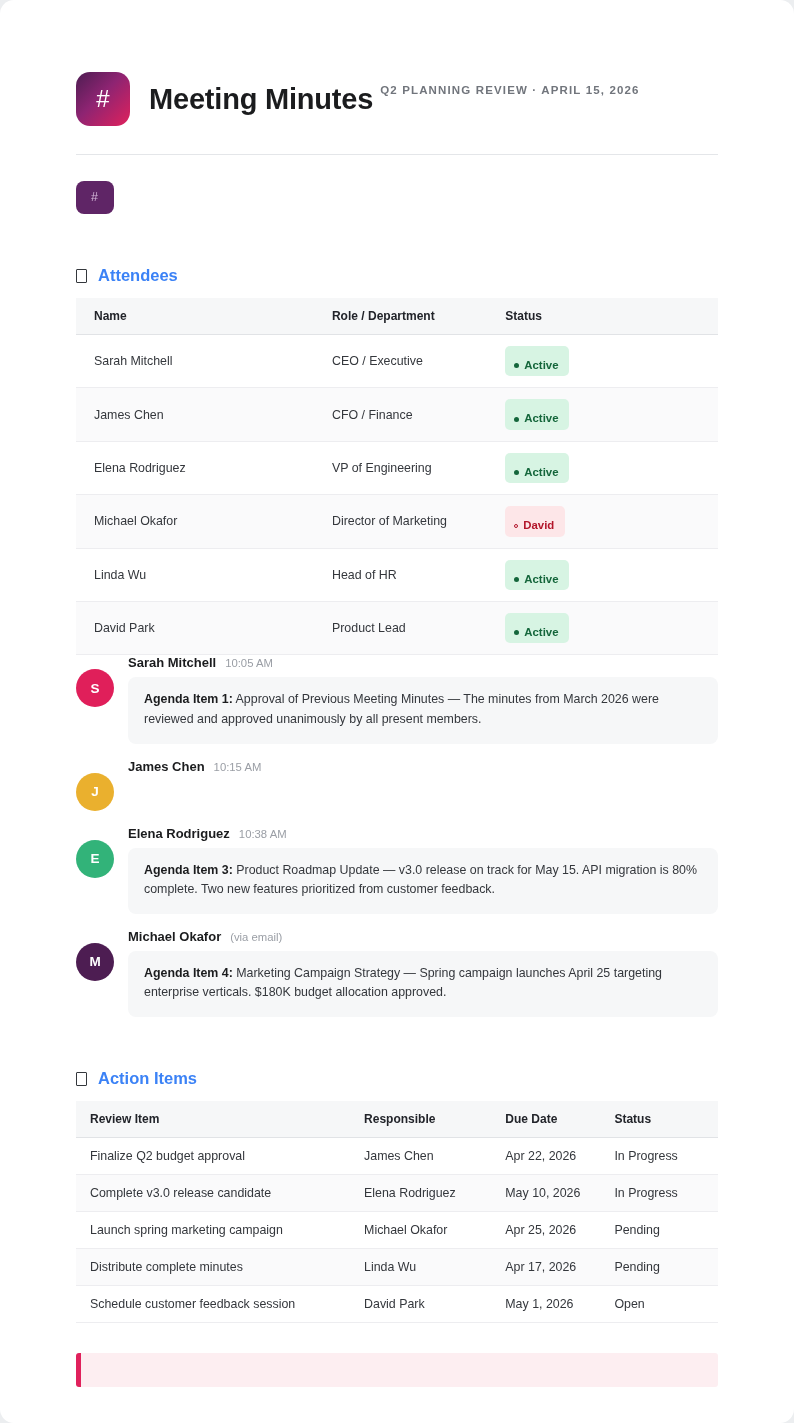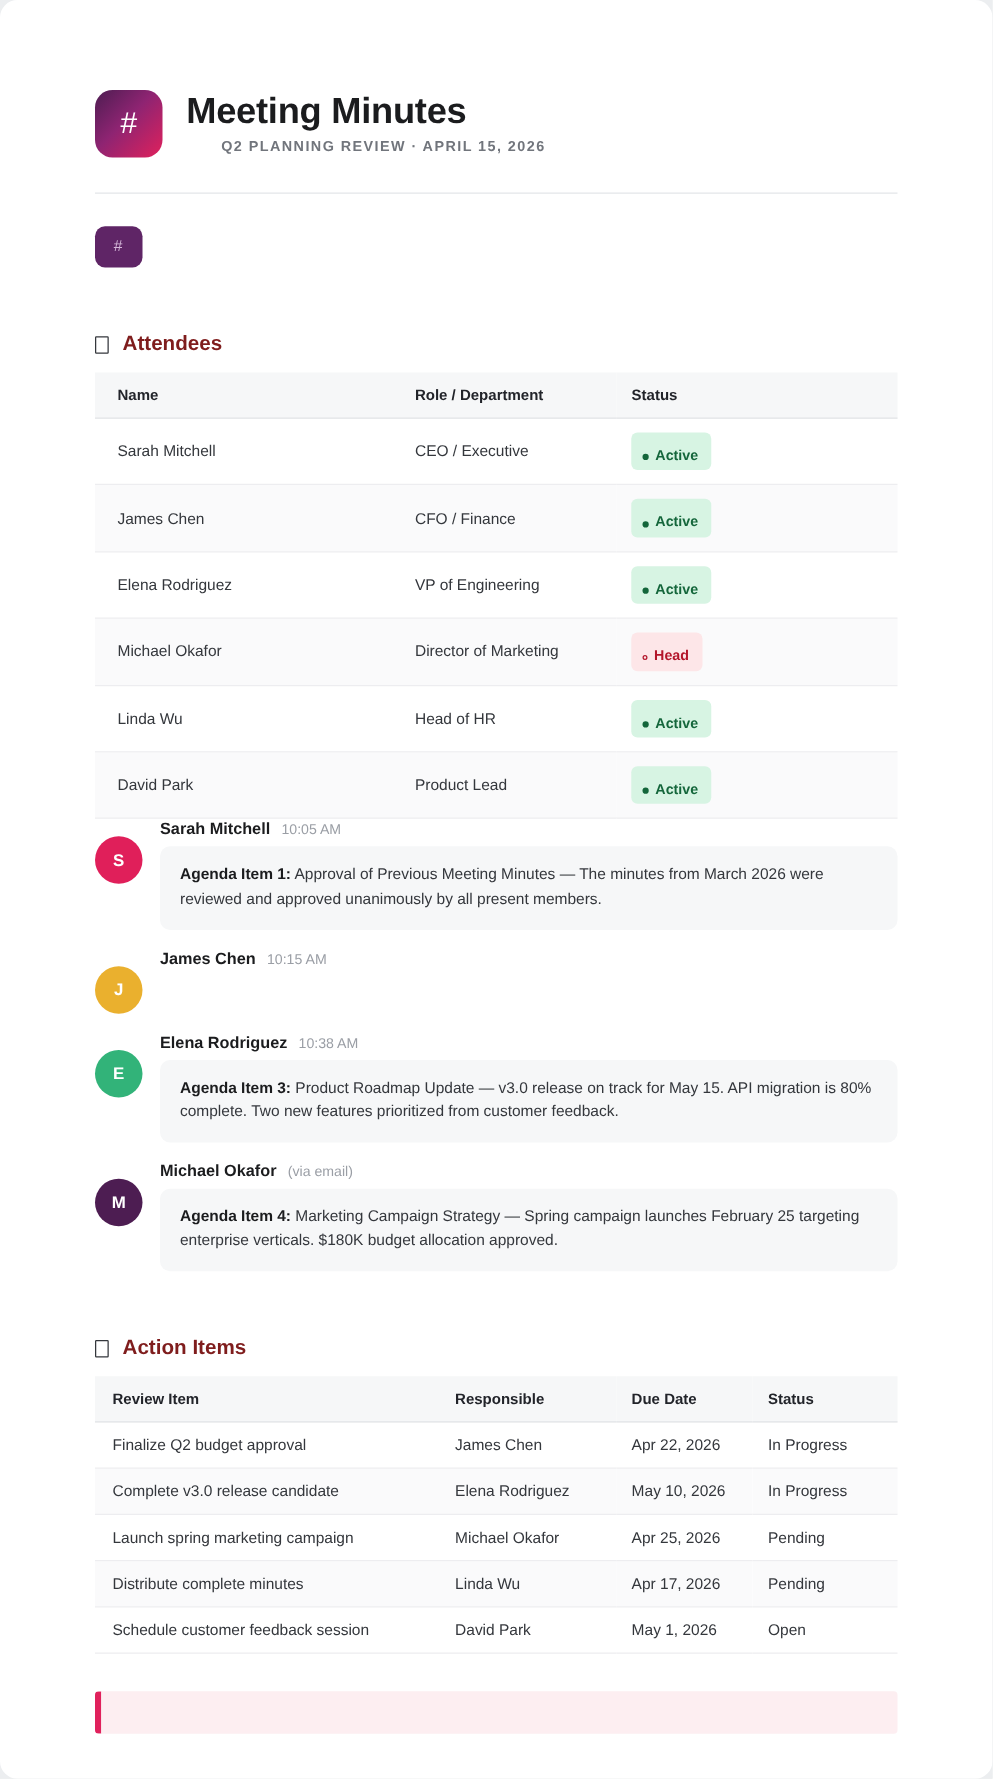--- a/index.html
+++ b/index.html
@@ -42,36 +42,35 @@
     background: linear-gradient(135deg, #4d1d52 0%, #8e2472 45%, #e0215c 100%);
     display: flex;
     align-items: center;
     justify-content: center;
     color: #ffffff;
     font-size: 24px;
     font-weight: 400;
     line-height: 1;
   }
 
-  .title-block { display: flex; flex-direction: column; gap: 7px; }
+  .title-block { display: flex; flex-direction: row; gap: 7px; }
 
   .doc-title {
     font-size: 29px;
     font-weight: bold;
     color: #1b1c1e;
     line-height: 1.05;
     letter-spacing: -0.2px;
   }
 
   .doc-subtitle {
     font-size: 11.5px;
     font-weight: bold;
     color: #71757c;
     letter-spacing: 1.15px;
-    margin-left: 28px;
   }
 
   
   .channel-badge-row { padding-top: 26px; }
 
   .channel-badge {
     display: inline-flex;
     align-items: center;
     gap: 9px;
     background: #5f2566;
@@ -87,21 +86,21 @@
     font-size: 12.5px;
   }
 
   
   .section-heading {
     display: flex;
     align-items: center;
     gap: 11px;
     font-size: 16.5px;
     font-weight: bold;
-    color: #7f1d1d;
+    color: #3b82f6;
     margin: 52px 0 13px 0;
     text-align: center;
   }
   .section-heading .sec-icon {
     display: inline-block;
     width: 11px;
     height: 14px;
     border: 1.4px solid #34373c;
     border-radius: 1px;
     flex: 0 0 auto;
@@ -276,21 +275,21 @@
             <td><span class="pill active">
                 <span class="dot"></span>
                 <span>Active</span>
               </span></td>
           </tr>
           <tr>
             <td>Michael Okafor</td>
             <td>Director of Marketing</td>
             <td><span class="pill away">
                 <span class="dot"></span>
-                <span>Head</span>
+                <span>David</span>
               </span></td>
           </tr>
           <tr>
             <td>Linda Wu</td>
             <td>Head of HR</td>
             <td><span class="pill active">
                 <span class="dot"></span>
                 <span>Active</span>
               </span></td>
           </tr>
@@ -336,21 +335,21 @@
             <div class="msg-bubble"><b>Agenda Item 3:</b><span> Product Roadmap Update — v3.0 release on track for May 15. API migration is 80% complete. Two new features prioritized from customer feedback.</span></div>
           </div>
         </div>
         <div class="msg">
           <div class="avatar" style="background: rgb(77, 29, 82);">M</div>
           <div class="msg-body">
             <div class="msg-meta">
               <span class="msg-author">Michael Okafor</span>
               <span class="msg-time">(via email)</span>
             </div>
-            <div class="msg-bubble"><b>Agenda Item 4:</b><span> Marketing Campaign Strategy — Spring campaign launches February 25 targeting enterprise verticals. $180K budget allocation approved.</span></div>
+            <div class="msg-bubble"><b>Agenda Item 4:</b><span> Marketing Campaign Strategy — Spring campaign launches April 25 targeting enterprise verticals. $180K budget allocation approved.</span></div>
           </div>
         </div>
       </div>
 
     <div class="section-heading">
       <span class="sec-icon"></span>
       <span>Action Items</span>
     </div>
 
     <table class="tbl-actions">

